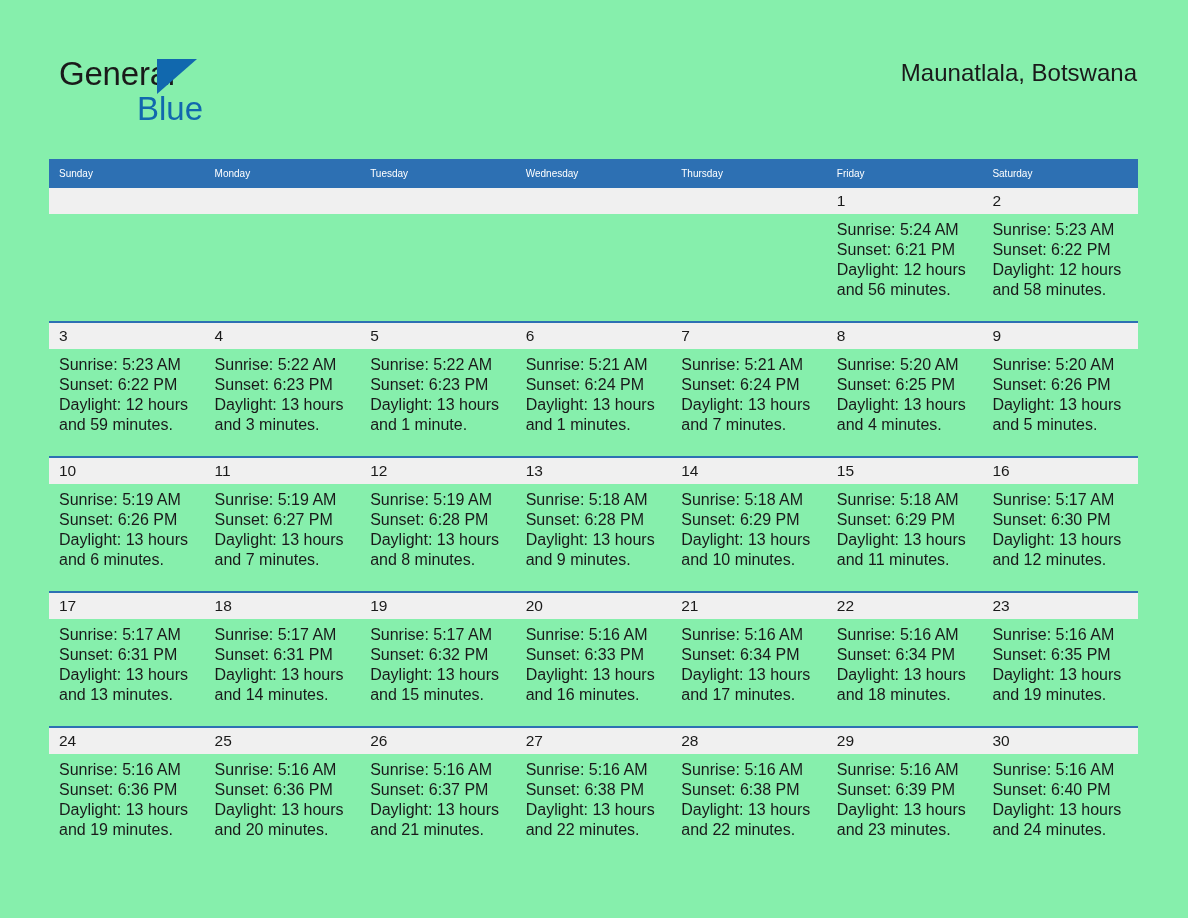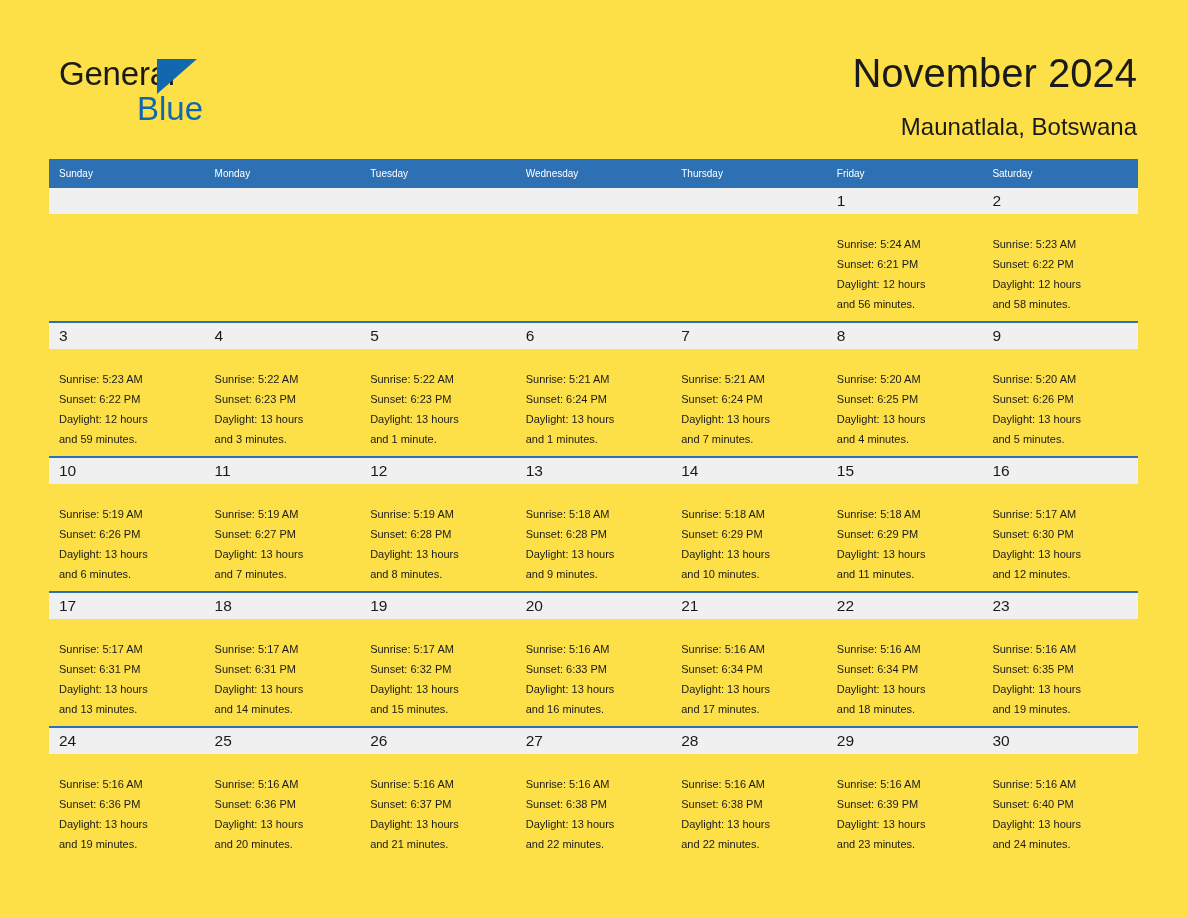--- a/index.html
+++ b/index.html
@@ -6,21 +6,21 @@
   html, body {
     width: 1188px;
     height: 918px;
     background: #ffffff;
     font-family: "Liberation Sans", sans-serif;
   }
   .page {
     position: relative;
     width: 1188px;
     height: 918px;
-    background: #fde047;
+    background: #86efac;
     overflow: hidden;
   }
 
   
   .hdr {
     position: absolute;
     left: 49px;
     top: 46px;
     right: 51px;
     height: 100px;
@@ -116,42 +116,41 @@
   .daynum {
     background: #f0f0f0;
     height: 26px;
     line-height: 26px;
     padding-left: 10px;
     font-size: 15.5px;
     color: #1a1a1a;
   }
   .daynum.empty { color: transparent; }
   .info {
-    padding: 20px 6px 0 10px;
-    font-size: 11px;
+    padding: 6px 6px 0 10px;
+    font-size: 16px;
     line-height: 20px;
     color: #1a1a1a;
   }
   .info div { white-space: nowrap; }
 </style>
 </head>
 <body>
 
 <div class="page">
 
   <div class="hdr">
 
     <div class="logo">
       <span class="logo-general">General</span>
       <span class="logo-tri"></span>
       <span class="logo-blue">Blue</span>
     </div>
 
     <div class="title-wrap">
-      <div class="month-title">November 2024</div>
       <div class="location">Maunatlala, Botswana</div>
     </div>
 
   </div>
 
   <table class="cal">
     <thead>
       <tr>
         <th>Sunday</th>
         <th>Monday</th>

